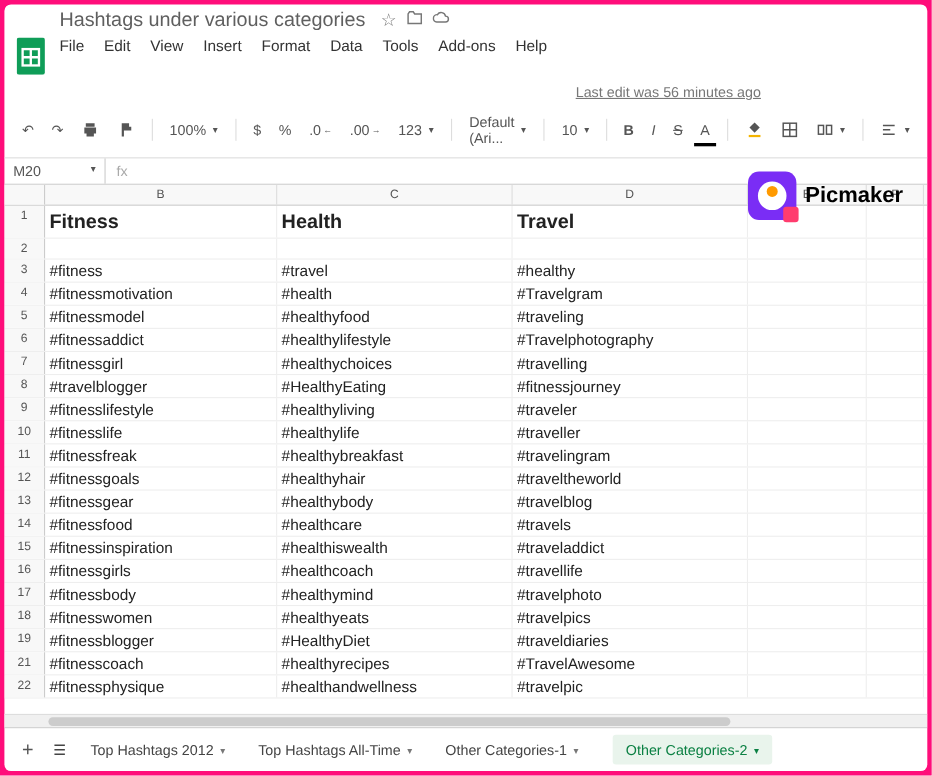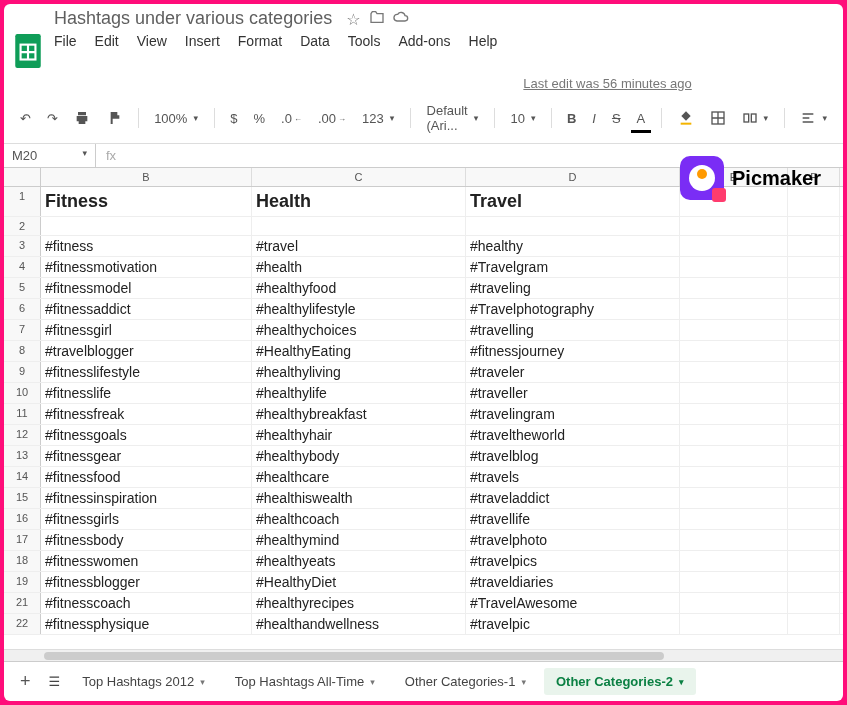--- a/index.html
+++ b/index.html
@@ -52,21 +52,21 @@
 
   
   .hscroll { height:12px; background:#f0f0f0; border-top:1px solid #ddd; position:relative; }
   .hscroll-thumb { position:absolute; left:40px; top:2px; height:8px; width:620px; background:#ccc; border-radius:4px; }
 
   
   .tabsbar { display:flex; align-items:center; gap:4px; padding:6px 8px; border-top:1px solid #ccc; font-size:13px; color:#444; }
   .tabs-add { font-size:18px; color:#555; padding:0 8px; }
   .tabs-menu { padding:0 6px; }
   .tab { padding:6px 12px; border-radius:3px; display:flex; align-items:center; gap:6px; }
-  .tab.active { color:#0b8043; font-weight:700; background:#e9f4ec; }
+  .tab.active { color:#0b8043; font-weight:400; background:#e9f4ec;margin-left:13px; }
   .tab-caret { font-size:9px; color:#777; }
   .tab.active .tab-caret { color:#0b8043; }
 
   .ico { width:16px; height:16px; display:inline-block; }
   .fill-underline { position:relative; }
   .fill-underline::after { content:""; position:absolute; bottom:-3px; left:0; right:0; height:3px; background:#000; }
 </style>
 </head>
 <body>
 

